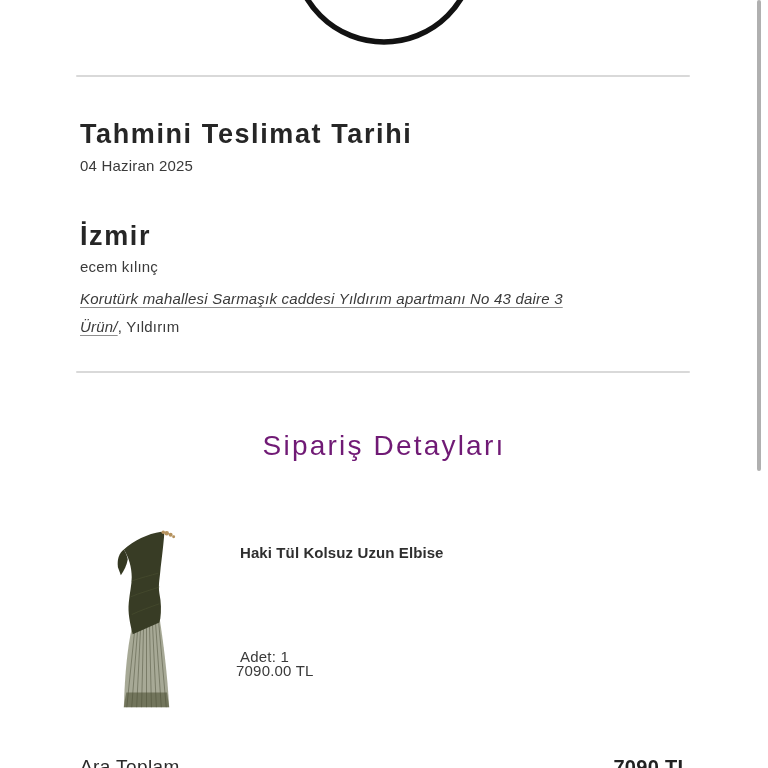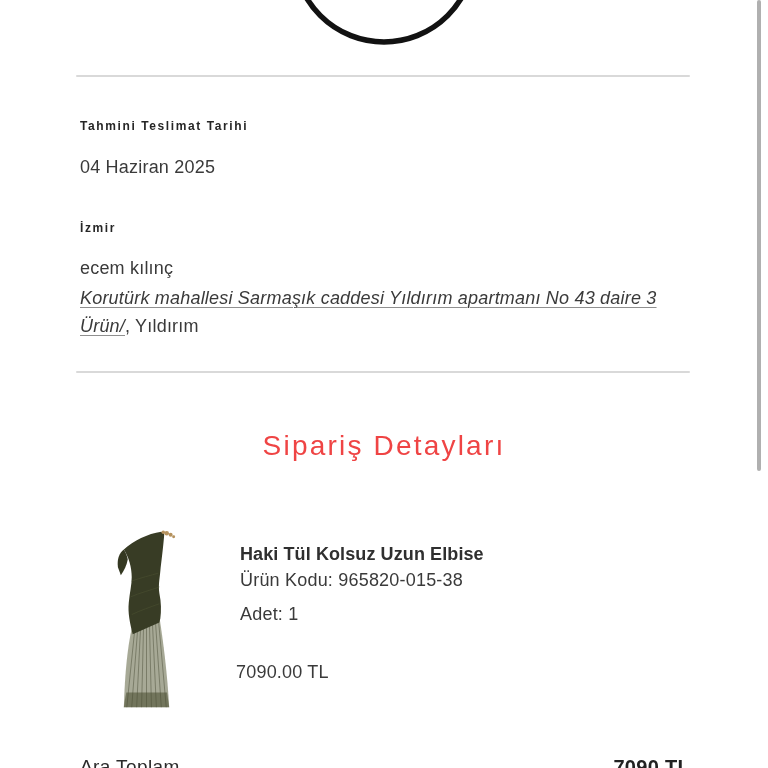--- a/index.html
+++ b/index.html
@@ -29,28 +29,28 @@
     left: 76px;
     width: 614px;
     height: 2px;
     background: var(--divider, #d9d9d9);
     border-radius: 1px;
   }
   .divider-1 { top: 75px; }
   .divider-2 { top: 371px; }
   .abs { position: absolute; left: 80px; }
   .sec-heading {
-    font-size: 12px;
+    font-size: 27px;
     font-weight: 600;
     letter-spacing: 1.6px;
     color: var(--text-primary, #262626);
     white-space: nowrap;
   }
   .body-text {
-    font-size: 18px;
+    font-size: 15px;
     font-weight: 400;
     letter-spacing: 0.2px;
     color: var(--text-body, #3a3a3a);
     white-space: nowrap;
   }
   .h-delivery { top: 119px; }
   .t-date    { top: 157px; }
   .h-recipient { top: 221px; }
   .t-name    { top: 258px; }
   .t-address {
@@ -70,33 +70,33 @@
   }
   .order-title {
     position: absolute;
     top: 430px;
     left: 78px;
     width: 612px;
     text-align: center;
     font-size: 28px;
     font-weight: 500;
     letter-spacing: 2.2px;
-    color: #ef4444;
+    color: #701a75;
     white-space: nowrap;
   }
   .product-image {
     position: absolute;
     top: 523px;
     left: 112px;
     width: 71px;
     height: 195px;
   }
   .p-name  { top: 544px; left: 240px; font-weight: 700; color: #2f2f2f; letter-spacing: 0.1px; }
   .p-code  { top: 570px; left: 240px; }
-  .p-qty   { top: 604px; left: 240px; }
+  .p-qty   { top: 648px; left: 240px; }
   .p-price { top: 662px; left: 236px; }
   .totals-row {
     position: absolute;
     top: 756px;
     left: 78px;
     width: 612px;
     display: flex;
     justify-content: space-between;
     align-items: flex-start;
   }
@@ -187,21 +187,20 @@
 
     <g class="dress-pin">
       <circle cx="52" cy="8.5" r="1.8"></circle>
       <circle cx="55.5" cy="9.5" r="2.3"></circle>
       <circle cx="59.5" cy="11" r="2"></circle>
       <circle cx="62.5" cy="13" r="1.5"></circle>
     </g>
   </svg>
 
   <div class="abs body-text p-name">Haki Tül Kolsuz Uzun Elbise</div>
-  <div class="abs body-text p-code">Ürün Kodu: 965820-015-38</div>
   <div class="abs body-text p-qty">Adet: 1</div>
   <div class="abs body-text p-price">7090.00 TL</div>
 
   <div class="totals-row">
     <span class="subtotal-label">Ara Toplam</span>
     <span class="subtotal-value">7090 TL</span>
   </div>
 
   <div class="scrollbar-thumb"></div>
 </div>

